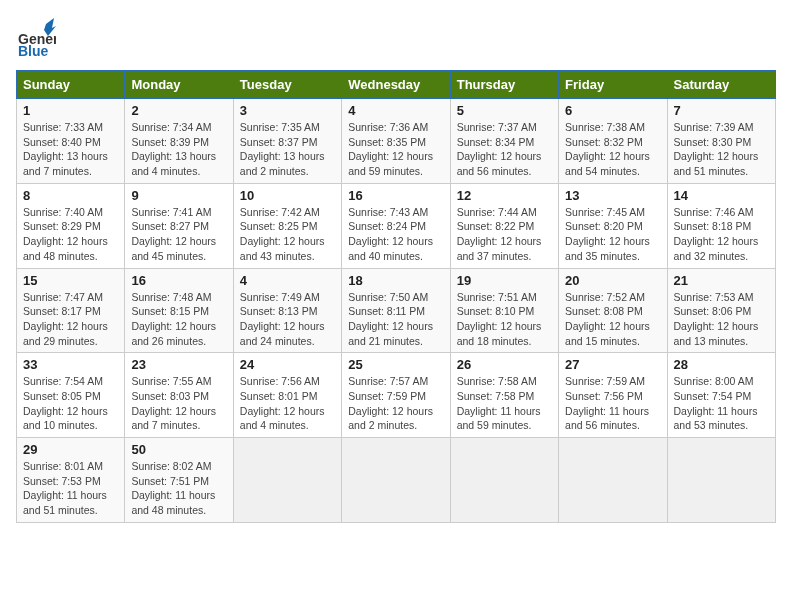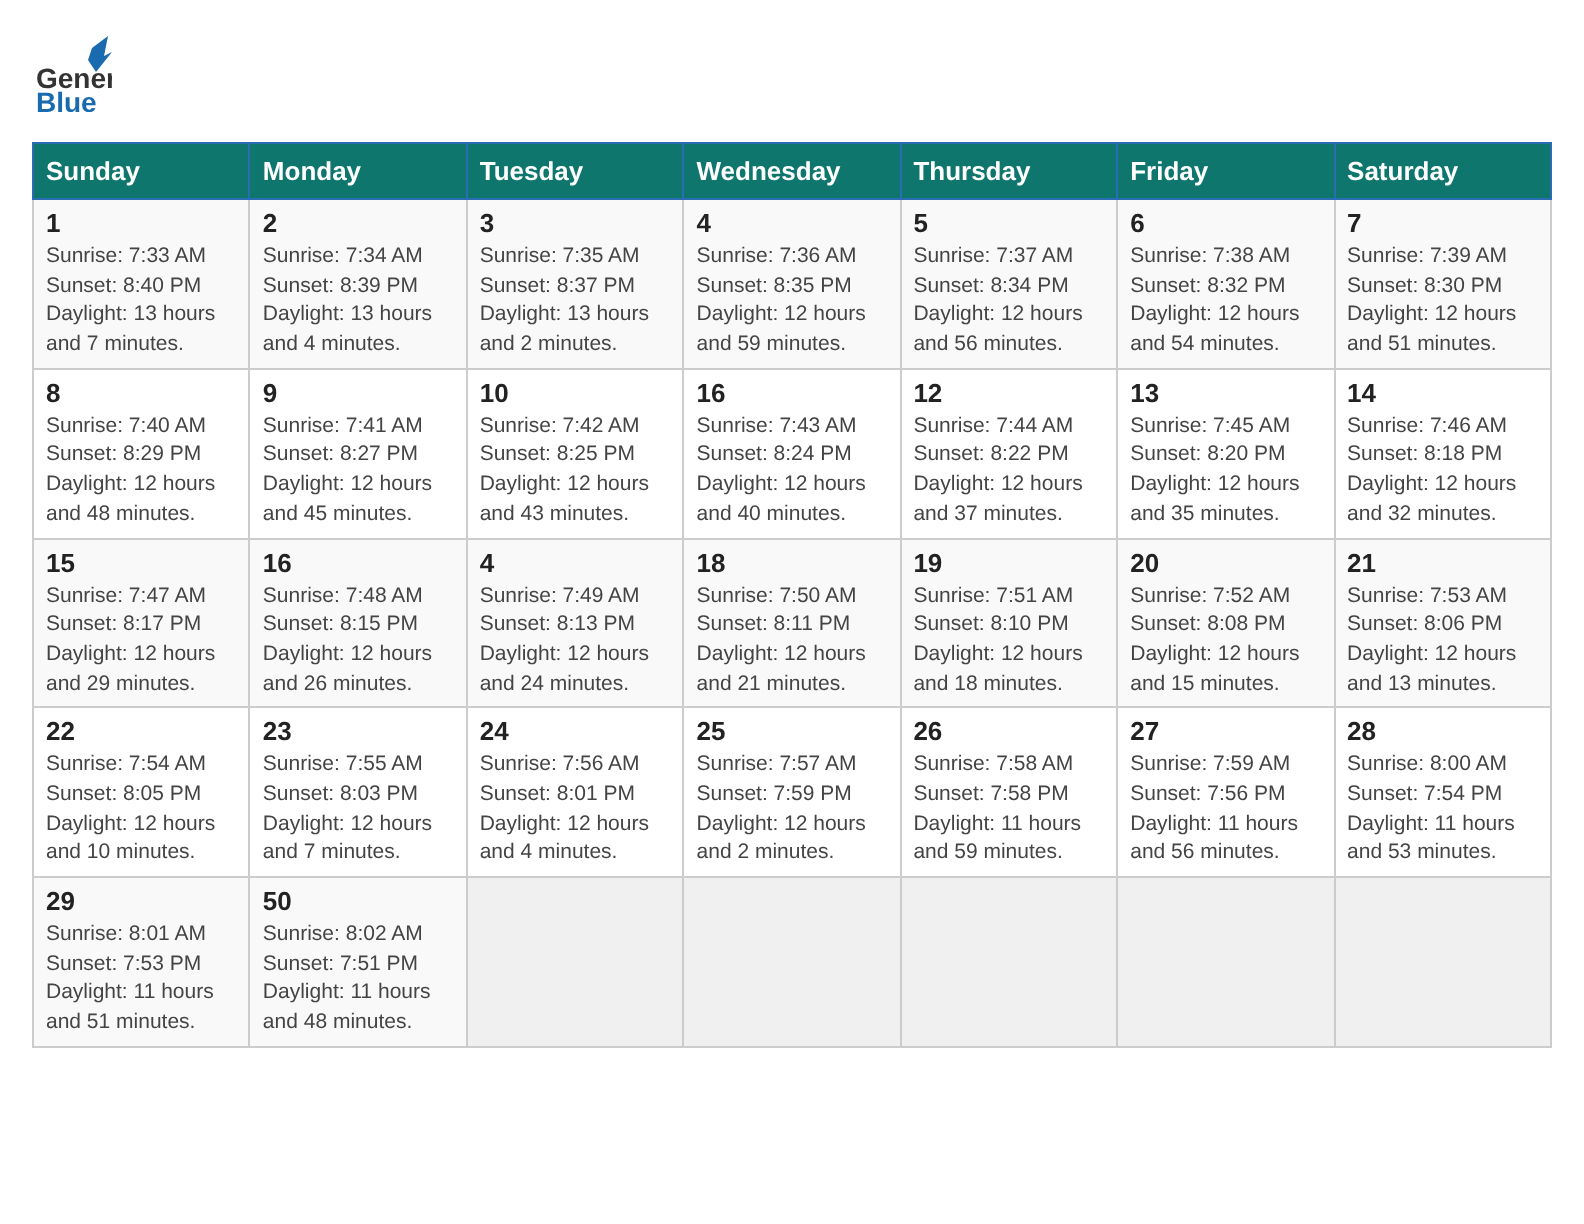--- a/index.html
+++ b/index.html
@@ -32,21 +32,21 @@
     .location-title {
       font-size: 16px;
       color: #555;
     }
     table {
       width: 100%;
       border-collapse: collapse;
       font-size: 11px;
     }
     thead th {
-      background-color: #0f766e;
+      background-color: #4d7c0f;
       color: #fff;
       padding: 6px 6px;
       text-align: left;
       font-size: 13px;
       font-weight: bold;
       border: 1px solid #2a6db5;
     }
     tbody td {
       border: 1px solid #ccc;
       padding: 4px 6px;
@@ -192,21 +192,21 @@
           <span class="day-num">20</span>
           <div class="day-detail">Sunrise: 7:52 AM<br>Sunset: 8:08 PM<br>Daylight: 12 hours and 15 minutes.</div>
         </td>
         <td>
           <span class="day-num">21</span>
           <div class="day-detail">Sunrise: 7:53 AM<br>Sunset: 8:06 PM<br>Daylight: 12 hours and 13 minutes.</div>
         </td>
       </tr>
       <tr>
         <td>
-          <span class="day-num">22</span>
+          <span class="day-num">33</span>
           <div class="day-detail">Sunrise: 7:54 AM<br>Sunset: 8:05 PM<br>Daylight: 12 hours and 10 minutes.</div>
         </td>
         <td>
           <span class="day-num">23</span>
           <div class="day-detail">Sunrise: 7:55 AM<br>Sunset: 8:03 PM<br>Daylight: 12 hours and 7 minutes.</div>
         </td>
         <td>
           <span class="day-num">24</span>
           <div class="day-detail">Sunrise: 7:56 AM<br>Sunset: 8:01 PM<br>Daylight: 12 hours and 4 minutes.</div>
         </td>

